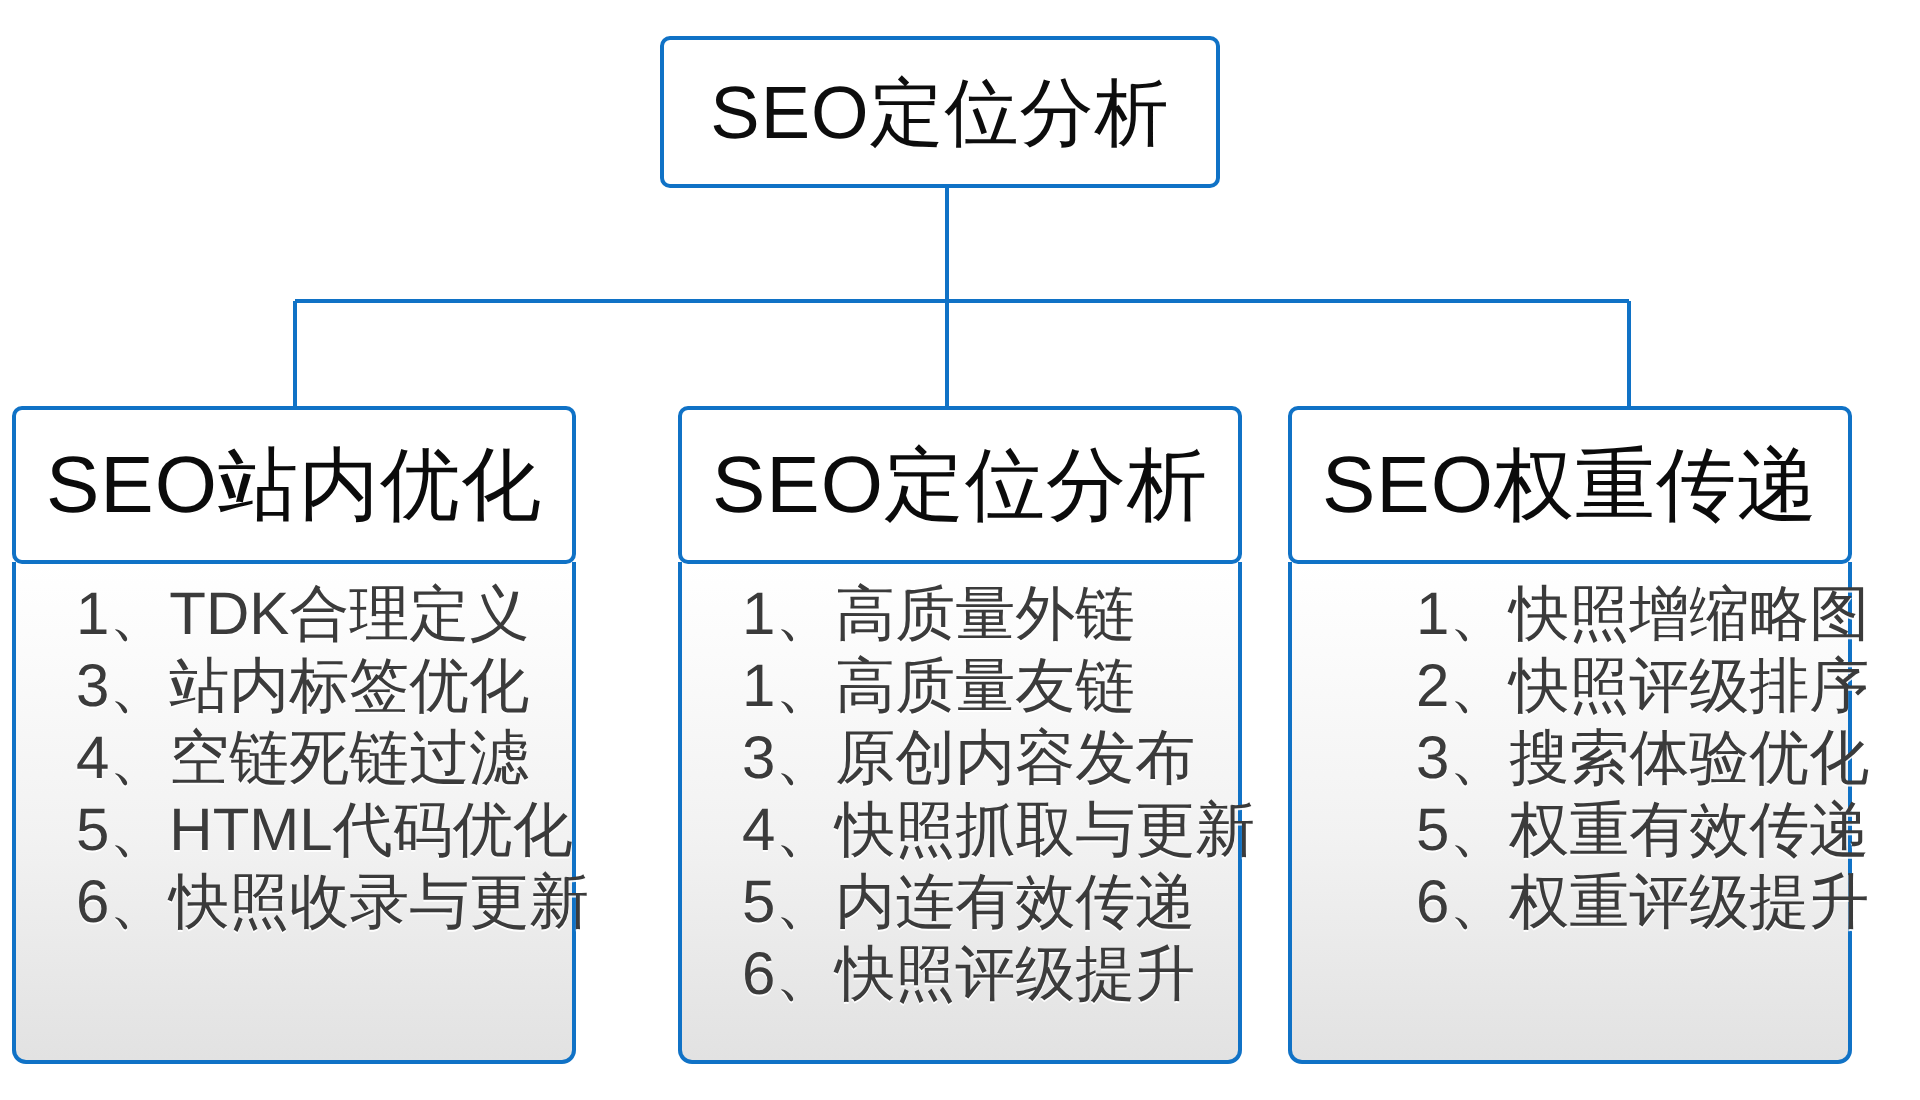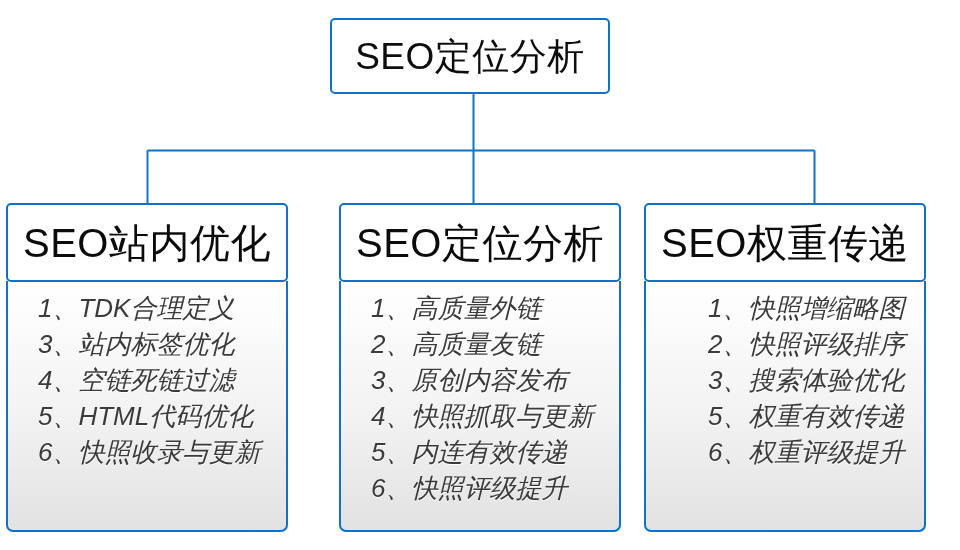--- a/index.html
+++ b/index.html
@@ -71,27 +71,26 @@
     border:2px solid #1072C6;
     border-top:none;
     border-radius:0 0 7px 7px;
     background:linear-gradient(180deg,#ffffff 0%,#fcfcfc 14%,#f2f2f2 55%,#e6e6e6 88%,#e2e2e2 100%);
     padding:9px 0 0 0;
     display:flex;
     flex-direction:column;
     justify-content:flex-start;
   }
   .list-item{
-    font-size:26px;
+    font-size:30px;
     line-height:36px;
     color:#3b3b3b;
     padding-left:30px;
     white-space:nowrap;
     text-shadow:0 1px 0 rgba(255,255,255,0.9);
-    font-style:italic;
   }
   .col-3 .list-item{padding-left:22px;margin-left:40px;}
 </style>
 </head>
 <body>
 
 <div id="diagram">
 
   <svg class="connectors" viewBox="0 0 960 550" width="960" height="550" aria-hidden="true">
 
@@ -120,21 +119,21 @@
       <div class="list-item">6、快照收录与更新</div>
     </div>
   </div>
 
   <div class="column col-2">
     <div class="col-header">
       <div class="col-header-title">SEO定位分析</div>
     </div>
     <div class="col-list">
       <div class="list-item">1、高质量外链</div>
-      <div class="list-item">2、高质量友链</div>
+      <div class="list-item">1、高质量友链</div>
       <div class="list-item">3、原创内容发布</div>
       <div class="list-item">4、快照抓取与更新</div>
       <div class="list-item">5、内连有效传递</div>
       <div class="list-item">6、快照评级提升</div>
     </div>
   </div>
 
   <div class="column col-3">
     <div class="col-header">
       <div class="col-header-title">SEO权重传递</div>

